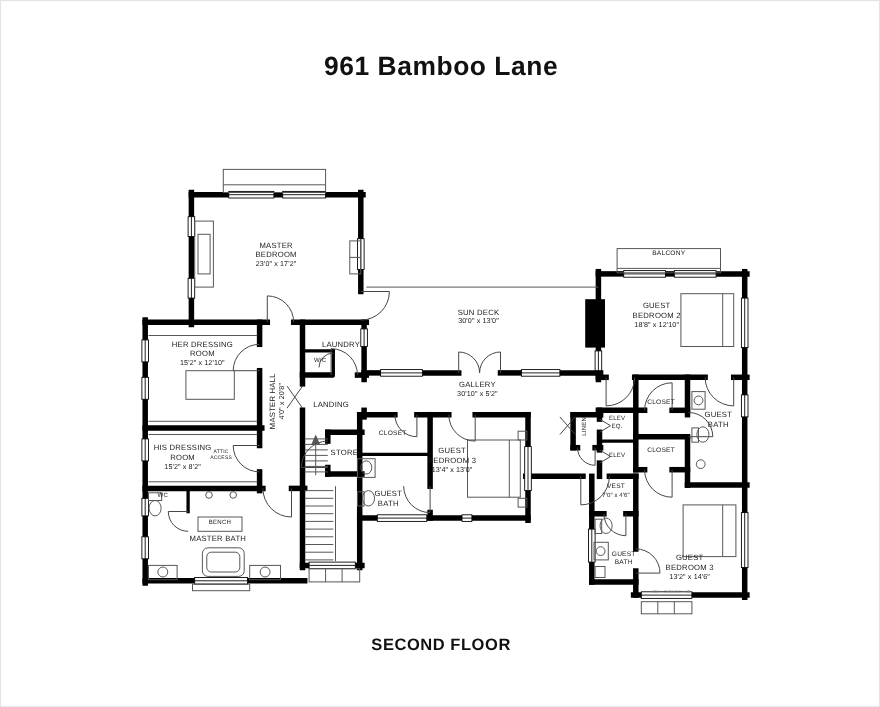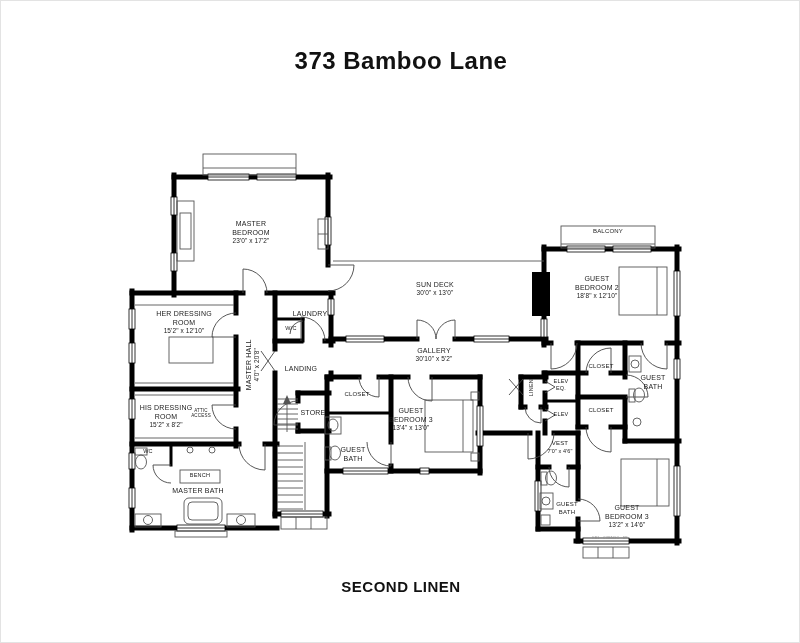--- a/index.html
+++ b/index.html
@@ -32,22 +32,22 @@
   .t45 .rn{font-size:4.5px;line-height:1.15;}
   .rot{transform:rotate(-90deg);}
   #fine-print{position:absolute;left:586px;top:535px;width:46px;text-align:center;
     font-size:3.5px;color:#8a8a8a;letter-spacing:.2px;}
 </style>
 </head>
 <body>
 
 <div id="stage">
 
-  <div id="page-title">373 Bamboo Lane</div>
-  <div id="floor-title">SECOND LINEN</div>
+  <div id="page-title">961 Bamboo Lane</div>
+  <div id="floor-title">SECOND FLOOR</div>
 
   <svg id="plan-svg" viewBox="0 0 800 643">
 
     <g class="walls">
 
       <line x1="173" y1="176" x2="207" y2="176"></line>
         <line x1="248" y1="176" x2="256" y2="176"></line>
         <line x1="295" y1="176" x2="329" y2="176"></line>
       <line x1="173" y1="174" x2="173" y2="196"></line>
         <line x1="173" y1="214" x2="173" y2="252"></line>

